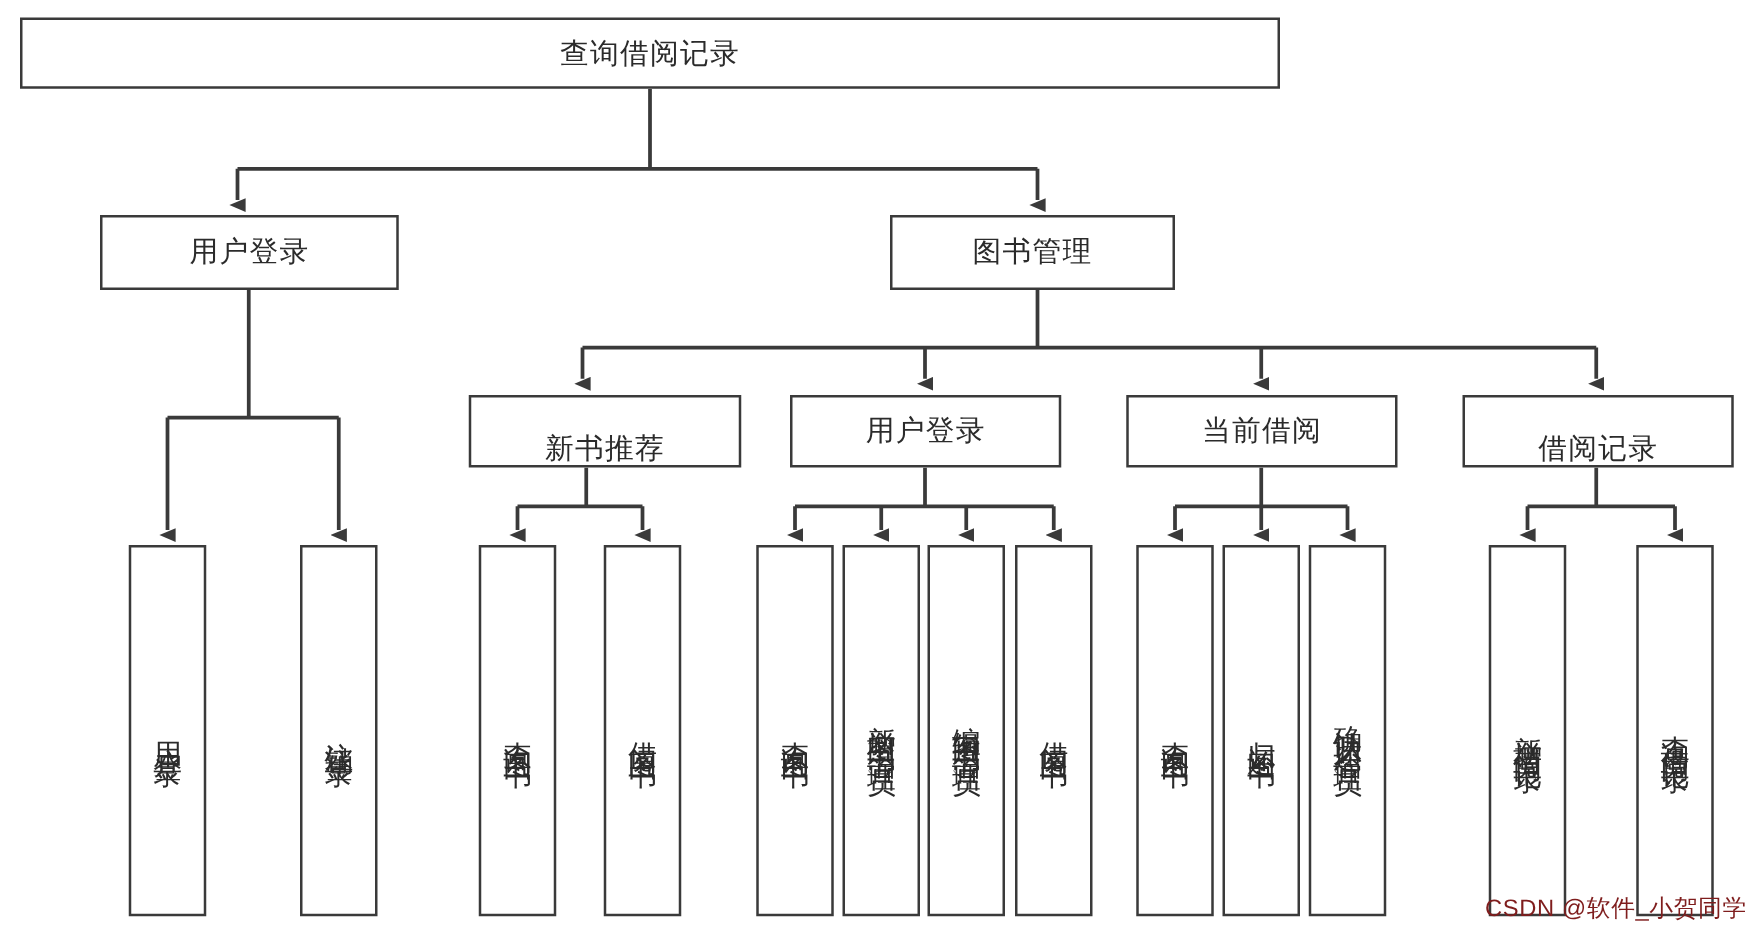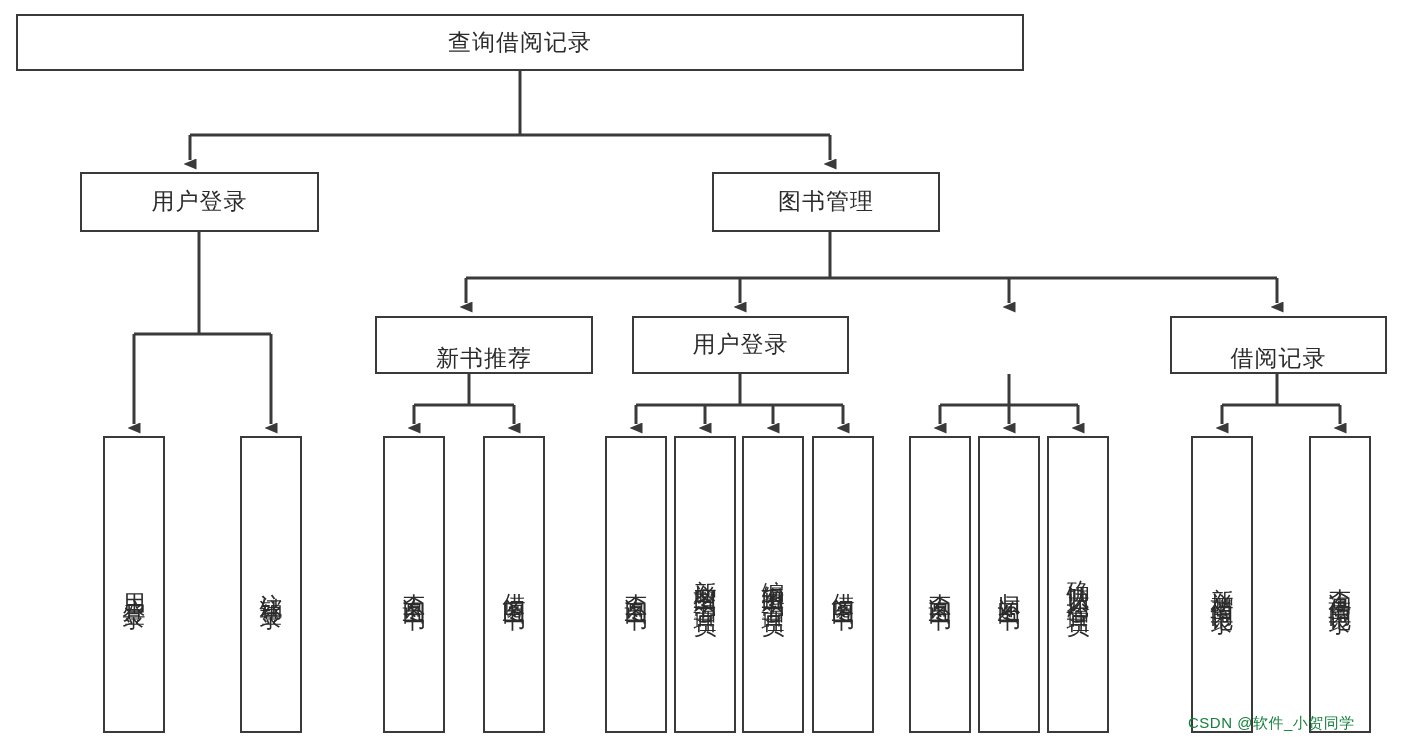--- a/index.html
+++ b/index.html
@@ -52,22 +52,22 @@
     writing-mode:vertical-rl;
     text-orientation:upright;
     font-size:23px;
     letter-spacing:5px;
     line-height:1.0;
     white-space:normal;
     max-height:100%;
   }
   .watermark{
     position:absolute;
-    color:#15803d;
-    font-size:15px;
+    color:#7f1d1d;
+    font-size:19px;
     letter-spacing:0.5px;
     white-space:nowrap;
     user-select:none;
   }
 </style>
 </head>
 <body>
 
 <div id="canvas">
 
@@ -134,20 +134,23 @@
   </div>
 
   <div class="node horiz" style="left:375px; top:316px; width:218px; height:58px;align-items:flex-end;">
     <span class="lbl">新书推荐</span>
   </div>
 
   <div class="node horiz" style="left:632px; top:316px; width:217px; height:58px;">
     <span class="lbl">用户登录</span>
   </div>
 
+  <div class="node horiz" style="left:901px; top:316px; width:217px; height:58px;">
+    <span class="lbl">当前借阅</span>
+  </div>
 
   <div class="node horiz" style="left:1170px; top:316px; width:217px; height:58px;align-items:flex-end;">
     <span class="lbl">借阅记录</span>
   </div>
 
   <div class="node vert" style="left:103px; top:436px; width:62px; height:297px;">
     <span class="lbl">用户登录</span>
   </div>
 
   <div class="node vert" style="left:240px; top:436px; width:62px; height:297px;">

